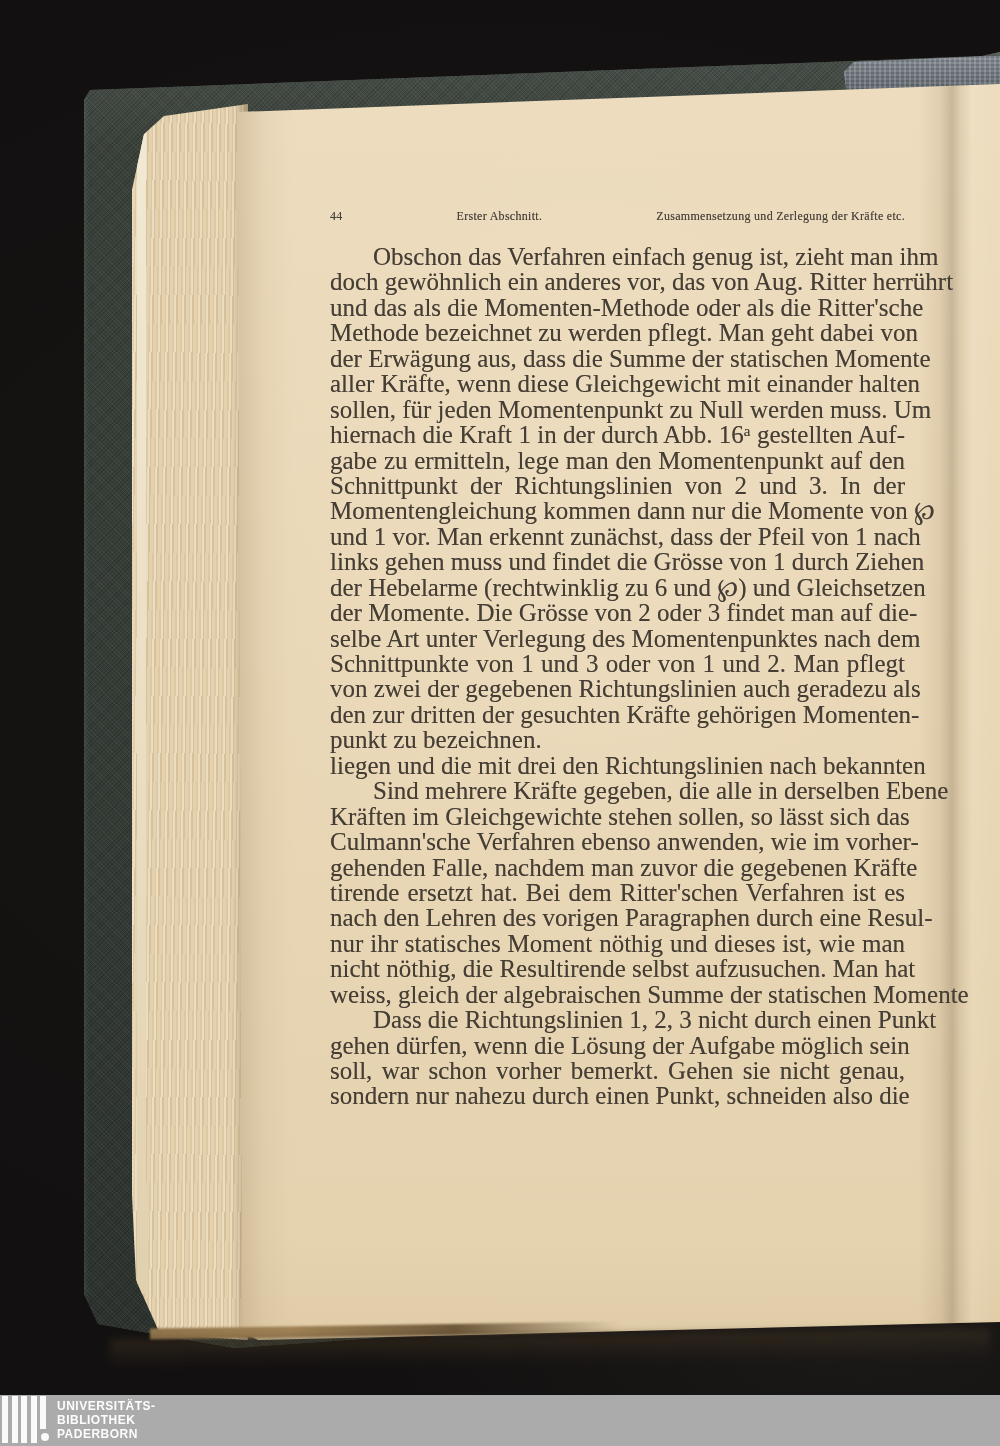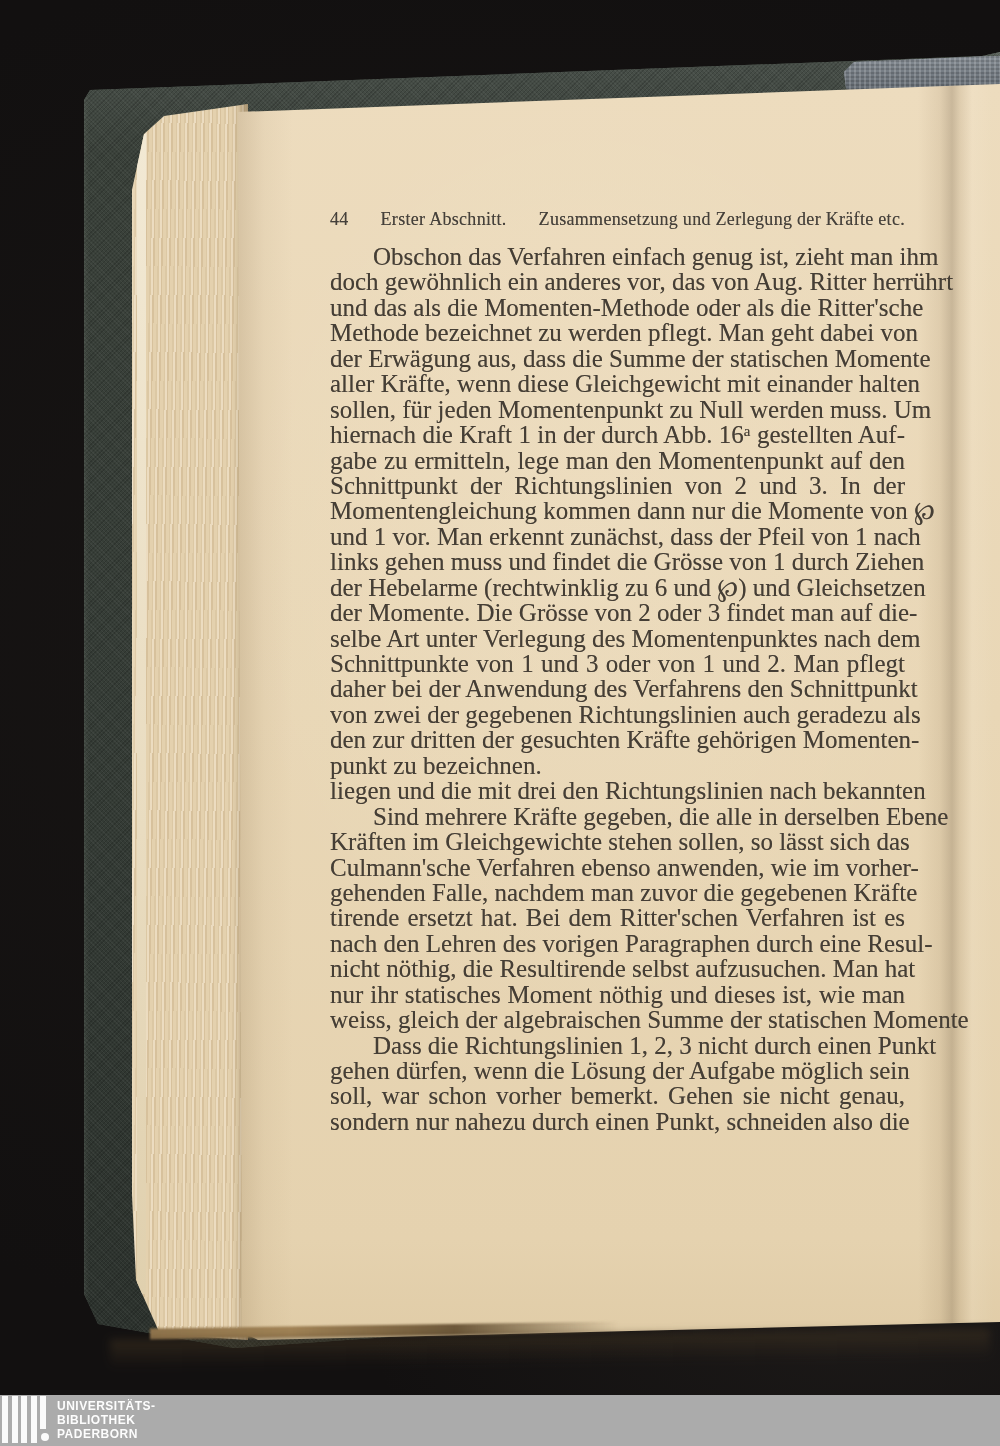--- a/index.html
+++ b/index.html
@@ -55,21 +55,21 @@
       linear-gradient(90deg, transparent 680px, rgba(112,86,52,0.10) 702px, rgba(74,54,30,0.22) 714px, rgba(96,72,42,0.10) 722px, rgba(255,249,238,0.10) 734px, transparent 756px),
       radial-gradient(520px 700px at 46% 38%, rgba(255,252,242,0.10), transparent 70%),
       linear-gradient(180deg, #eddcbe 0%, #e9d7b6 50%, #e5d2af 92%, #e0cca7 100%);
     clip-path:polygon(0 28px, 762px 0, 762px 1238px, 20px 1256px, 4px 1248px);
   }
 
   
   .runhead {
     position:absolute; left:92px; top:125px; width:575px; height:24px;
     display:flex; justify-content:space-between; align-items:baseline;
-    font-size:18px; color:#45403a; letter-spacing:0.3px;
+    font-size:12px; color:#45403a; letter-spacing:0.3px;
     text-shadow:0 0 0.5px rgba(69,64,58,0.55);
   }
 
   
   .textblock {
     position:absolute; left:92px; top:160px; width:575px;
     color:#453e35; text-shadow:0 0 0.5px rgba(69,62,53,0.5);
   }
   .line {
     height:25.45px; line-height:25.45px; font-size:25px;
@@ -136,35 +136,34 @@
         <div class="line">hiernach die Kraft 1 in der durch Abb. 16ᵃ gestellten Auf-</div>
         <div class="line">gabe zu ermitteln, lege man den Momentenpunkt auf den</div>
         <div class="line">Schnittpunkt der Richtungslinien von 2 und 3.  In der</div>
         <div class="line">Momentengleichung kommen dann nur die Momente von ℘</div>
         <div class="line">und 1 vor.  Man erkennt zunächst, dass der Pfeil von 1 nach</div>
         <div class="line">links gehen muss und findet die Grösse von 1 durch Ziehen</div>
         <div class="line">der Hebelarme (rechtwinklig zu 6 und ℘) und Gleichsetzen</div>
         <div class="line">der Momente.  Die Grösse von 2 oder 3 findet man auf die-</div>
         <div class="line">selbe Art unter Verlegung des Momentenpunktes nach dem</div>
         <div class="line">Schnittpunkte von 1 und 3 oder von 1 und 2.  Man pflegt</div>
-        <div class="line">daher bei der Anwendung des Verfahrens den Schnittpunkt</div>
         <div class="line">von zwei der gegebenen Richtungslinien auch geradezu als</div>
         <div class="line">den zur dritten der gesuchten Kräfte gehörigen Momenten-</div>
         <div class="line end">punkt zu bezeichnen.</div>
       </div>
       <div>
         <div class="line">liegen und die mit drei den Richtungslinien nach bekannten</div>
         <div class="line first">Sind mehrere Kräfte gegeben, die alle in derselben Ebene</div>
         <div class="line">Kräften im Gleichgewichte stehen sollen, so lässt sich das</div>
         <div class="line">Culmann'sche Verfahren ebenso anwenden, wie im vorher-</div>
         <div class="line">gehenden Falle, nachdem man zuvor die gegebenen Kräfte</div>
         <div class="line">tirende ersetzt hat.  Bei dem Ritter'schen Verfahren ist es</div>
         <div class="line">nach den Lehren des vorigen Paragraphen durch eine Resul-</div>
+        <div class="line">nur ihr statisches Moment nöthig und dieses ist, wie man</div>
         <div class="line">nicht nöthig, die Resultirende selbst aufzusuchen.  Man hat</div>
-        <div class="line">nur ihr statisches Moment nöthig und dieses ist, wie man</div>
         <div class="line">weiss, gleich der algebraischen Summe der statischen Momente</div>
       </div>
       <div>
         <div class="line first">Dass die Richtungslinien 1, 2, 3 nicht durch einen Punkt</div>
         <div class="line">gehen dürfen, wenn die Lösung der Aufgabe möglich sein</div>
         <div class="line">soll, war schon vorher bemerkt.  Gehen sie nicht genau,</div>
         <div class="line">sondern nur nahezu durch einen Punkt, schneiden also die</div>
       </div>
     </div>
   </div>

